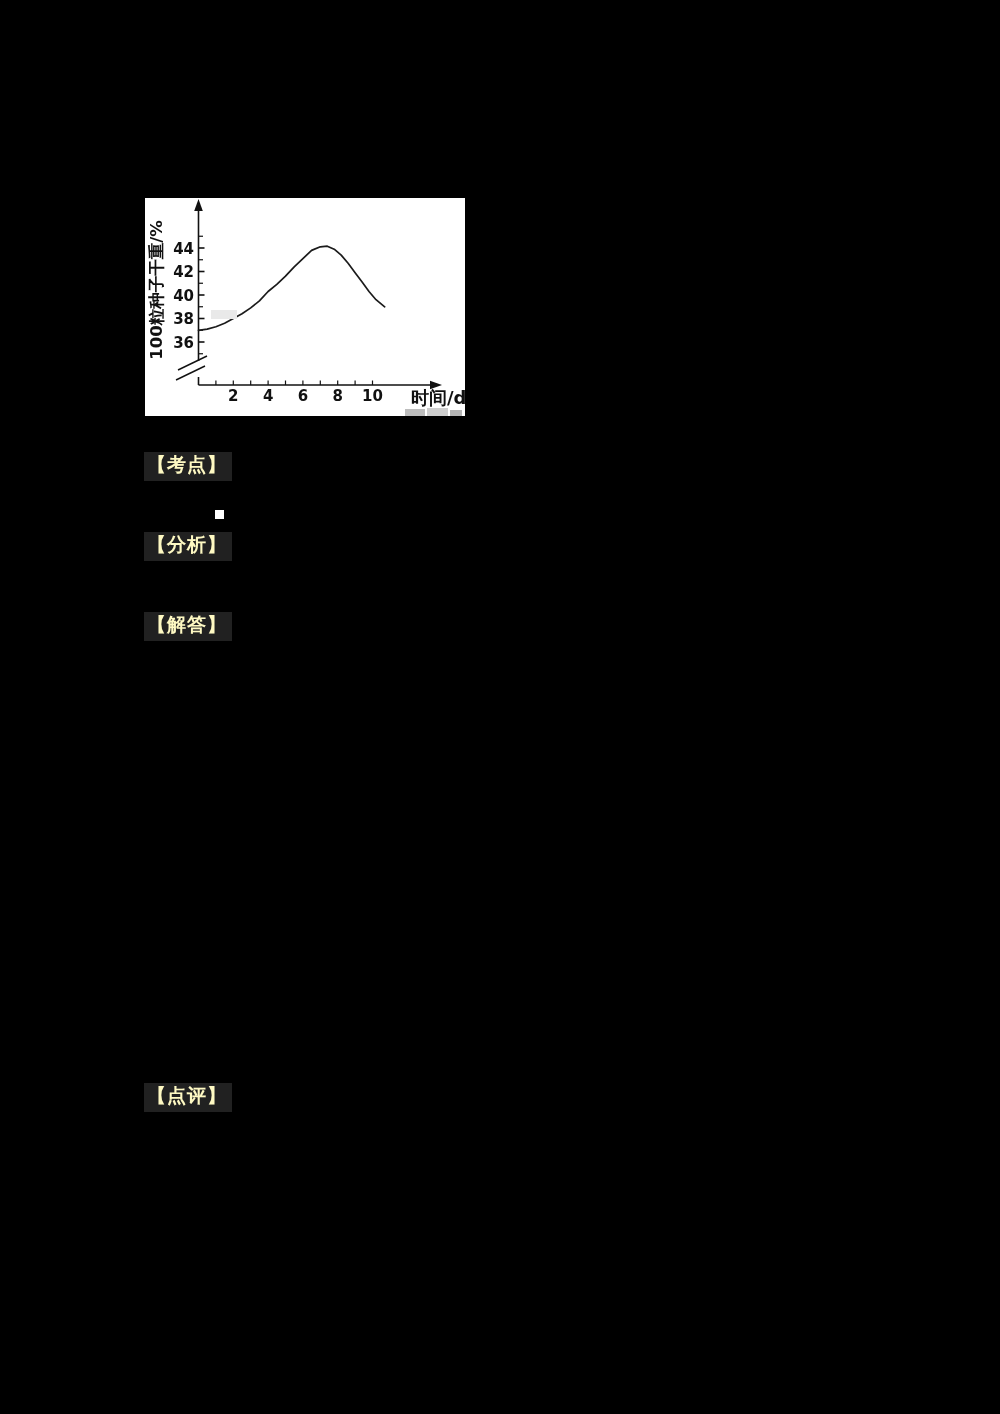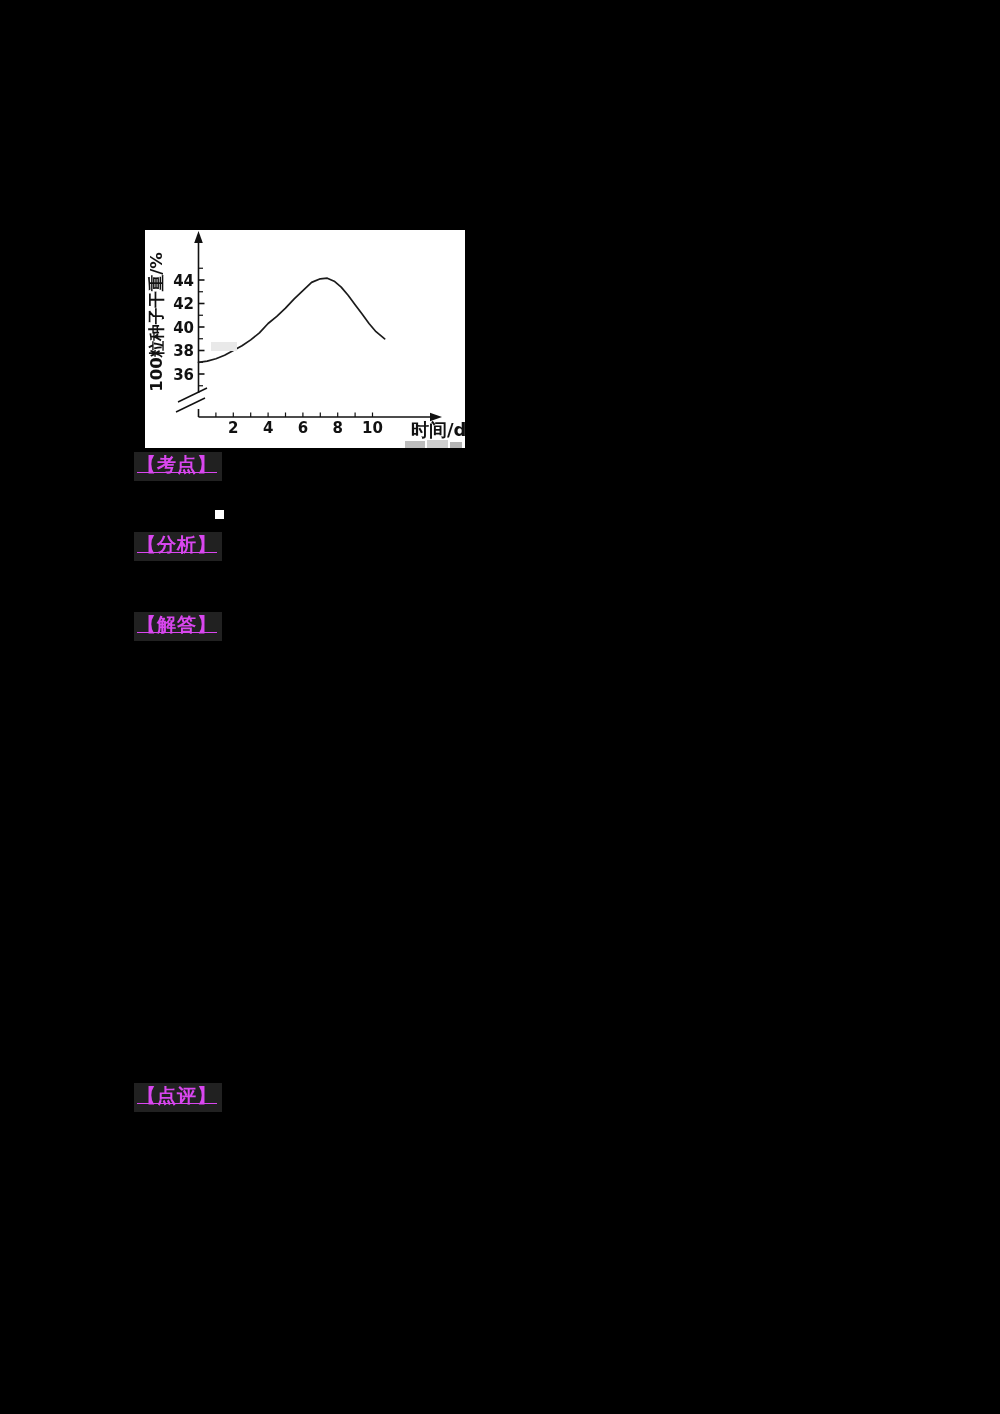--- a/index.html
+++ b/index.html
@@ -4,30 +4,29 @@
 <style>
   html,body{margin:0;padding:0;}
   body{
     width:1000px;height:1414px;position:relative;overflow:hidden;
     background:#000000;
     font-family:"DejaVu Sans","Liberation Sans",sans-serif;
   }
   .page{position:absolute;inset:0;}
   .chart-panel{
     position:absolute;left:145px;top:198px;width:320px;height:218px;
-    background:#ffffff;overflow:hidden;margin-top:32px;
+    background:#ffffff;overflow:hidden;
   }
   .chart-panel svg{display:block;}
   .tag{
-    position:absolute;left:134px;display:inline-block;
-    background:#212121;color:#d946ef;
+    position:absolute;left:144px;display:inline-block;
+    background:#212121;color:#fef9c3;
     font-size:19px;line-height:23px;font-weight:bold;
     padding:1px 5px 5px 3px;letter-spacing:1px;
     white-space:nowrap;
-    text-decoration:underline;
   }
   .tag-kaodian{top:452px;}
   .tag-fenxi{top:532px;}
   .tag-jieda{top:612px;}
   .tag-dianping{top:1083px;}
   .white-square{
     position:absolute;left:215px;top:510px;width:9px;height:9px;
     background:#ffffff;
   }
 </style>

